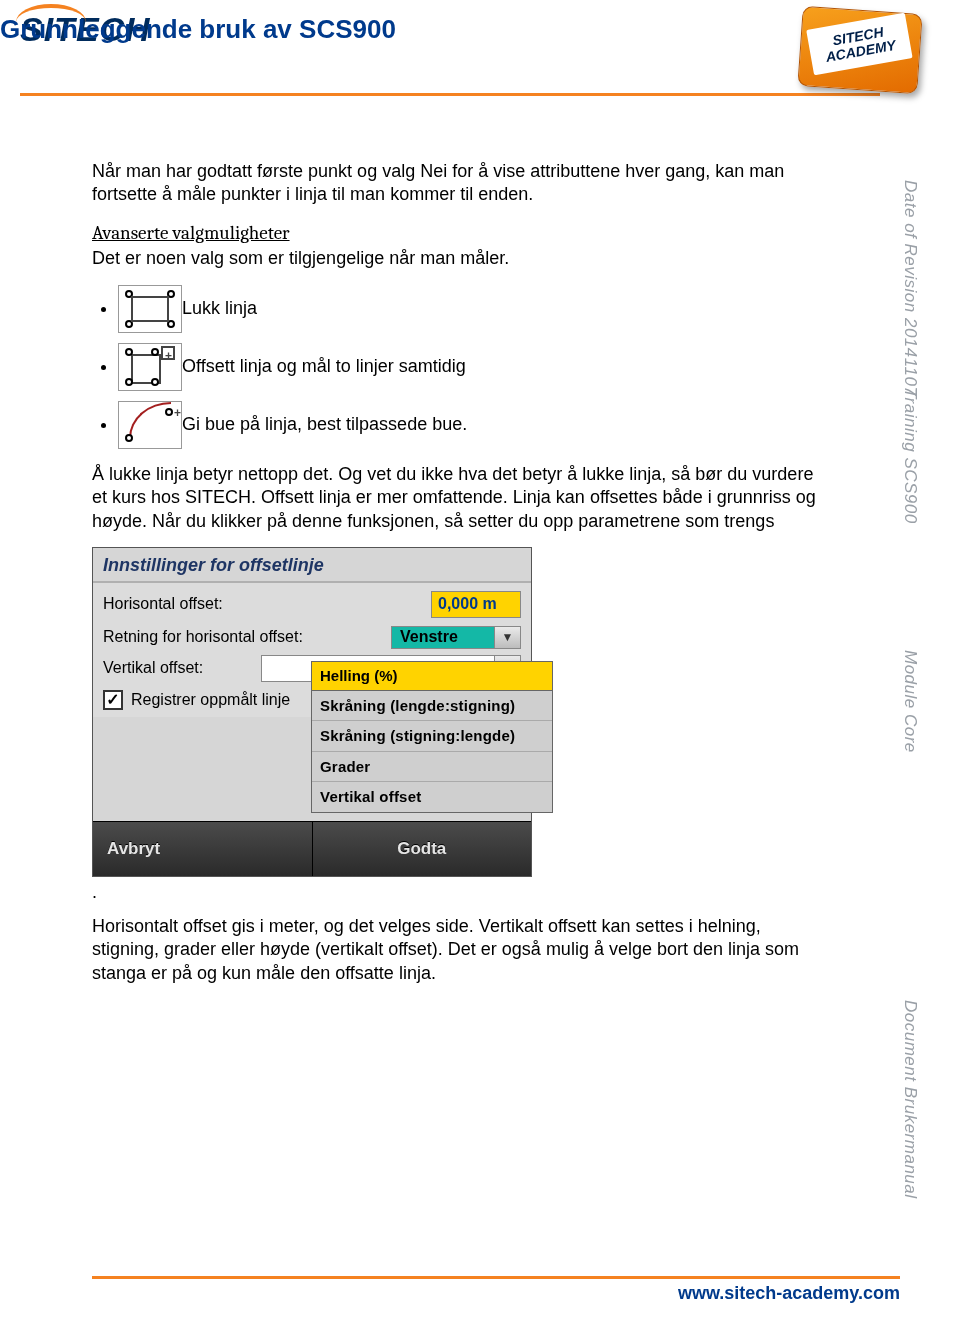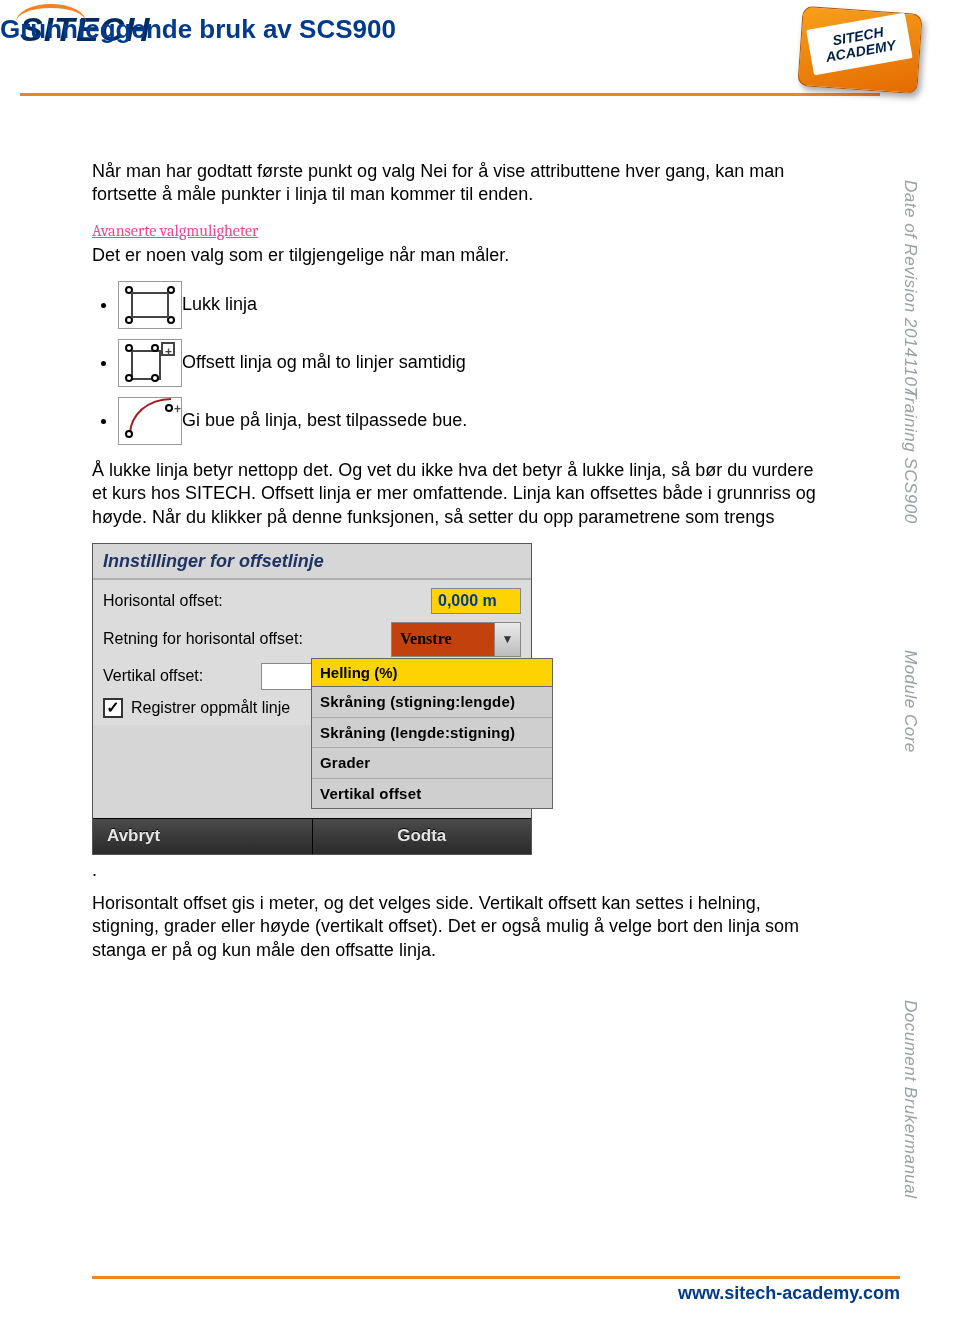--- a/index.html
+++ b/index.html
@@ -72,23 +72,23 @@
     text-align: center;
     padding-top: 8px;
   }
   .content {
     padding: 64px 130px 0 92px;
     font-size: 18px;
     line-height: 1.3;
   }
   .content p { margin-bottom: 14px; }
   .section-head {
-    color: #ec4899;
+    color: #000000;
     text-decoration: underline;
-    font-size: 16px;
+    font-size: 19px;
     font-family: Cambria, Georgia, serif;
     margin-bottom: 2px;
   }
   ul.icon-list { list-style: disc; padding-left: 26px; margin: 10px 0 14px 0; }
   ul.icon-list li { margin: 10px 0; display: list-item; }
   .icon-and-text { display: inline-flex; align-items: center; vertical-align: middle; }
   .mini-icon {
     width: 64px; height: 48px;
     background: #fff;
     border: 1px solid #999;
@@ -143,21 +143,21 @@
     padding: 2px 6px;
     font-weight:bold;
   }
   .val-box.highlight { background:#ffd300; color:#003a8c; font-weight:900; }
   .select-box {
     width: 130px;
     display:flex; align-items:stretch;
     border:1px solid #888;
     font-weight:bold;
   }
-  .select-box .sval { flex:1; background:#c2410c; padding:6px 8px;font-family:Liberation Serif, serif; }
+  .select-box .sval { flex:1; background:#14b8a6; padding:0 8px; }
   .select-box .arrow {
     width:26px;
     background:linear-gradient(#eaeaea,#bcbcbc);
     border-left:1px solid #888;
     display:flex;align-items:center;justify-content:center;
     color:#333;font-size:12px;
   }
   .pct-row {
     display:flex; align-items:center;
     padding: 2px 10px 4px;
@@ -188,21 +188,21 @@
     background:#ffd300;color:#000;font-weight:900;padding:4px 8px;font-size:15px;
     border-bottom:1px solid #666;
   }
   .dropdown-open .opt {
     background:#cfcfcf;color:#000;font-weight:900;padding:5px 8px;font-size:15px;
     border-bottom:1px solid #aaa;letter-spacing:.2px;
   }
   .dropdown-open .opt:last-child{border-bottom:none;}
   .dialog .body-wrap { position: relative; min-height: 238px; }
   .footer-bar {
-    display:flex;height:36px;background:linear-gradient(#4b4b4b,#2a2a2a);
+    display:flex;height:55px;background:linear-gradient(#4b4b4b,#2a2a2a);
     border-top:1px solid #000;
   }
   .footer-bar .btn {
     flex:1;display:flex;align-items:center;justify-content:flex-start;
     color:#e5e5e5;font-weight:bold;font-size:17px;padding:0 14px;
     border-right:1px solid #000;text-shadow:0 -1px 0 #000;
   }
   .footer-bar .btn:last-child{border-right:none;justify-content:center;}
 
   .side-text {
@@ -307,22 +307,22 @@
             <span class="arrow">▼</span>
           </span>
         </div>
         <div class="chk-row">
           <span class="chkbox">✓</span>
           <span>Registrer oppmålt linje</span>
         </div>
       </div>
       <div class="dropdown-open">
         <div class="hdr">Helling (%)</div>
+        <div class="opt">Skråning (lengde:stigning)</div>
         <div class="opt">Skråning (stigning:lengde)</div>
-        <div class="opt">Skråning (lengde:stigning)</div>
         <div class="opt">Grader</div>
         <div class="opt">Vertikal offset</div>
       </div>
     </div>
     <div class="footer-bar">
       <div class="btn">Avbryt</div>
       <div class="btn">Godta</div>
     </div>
   </div>
   <span>.</span>

